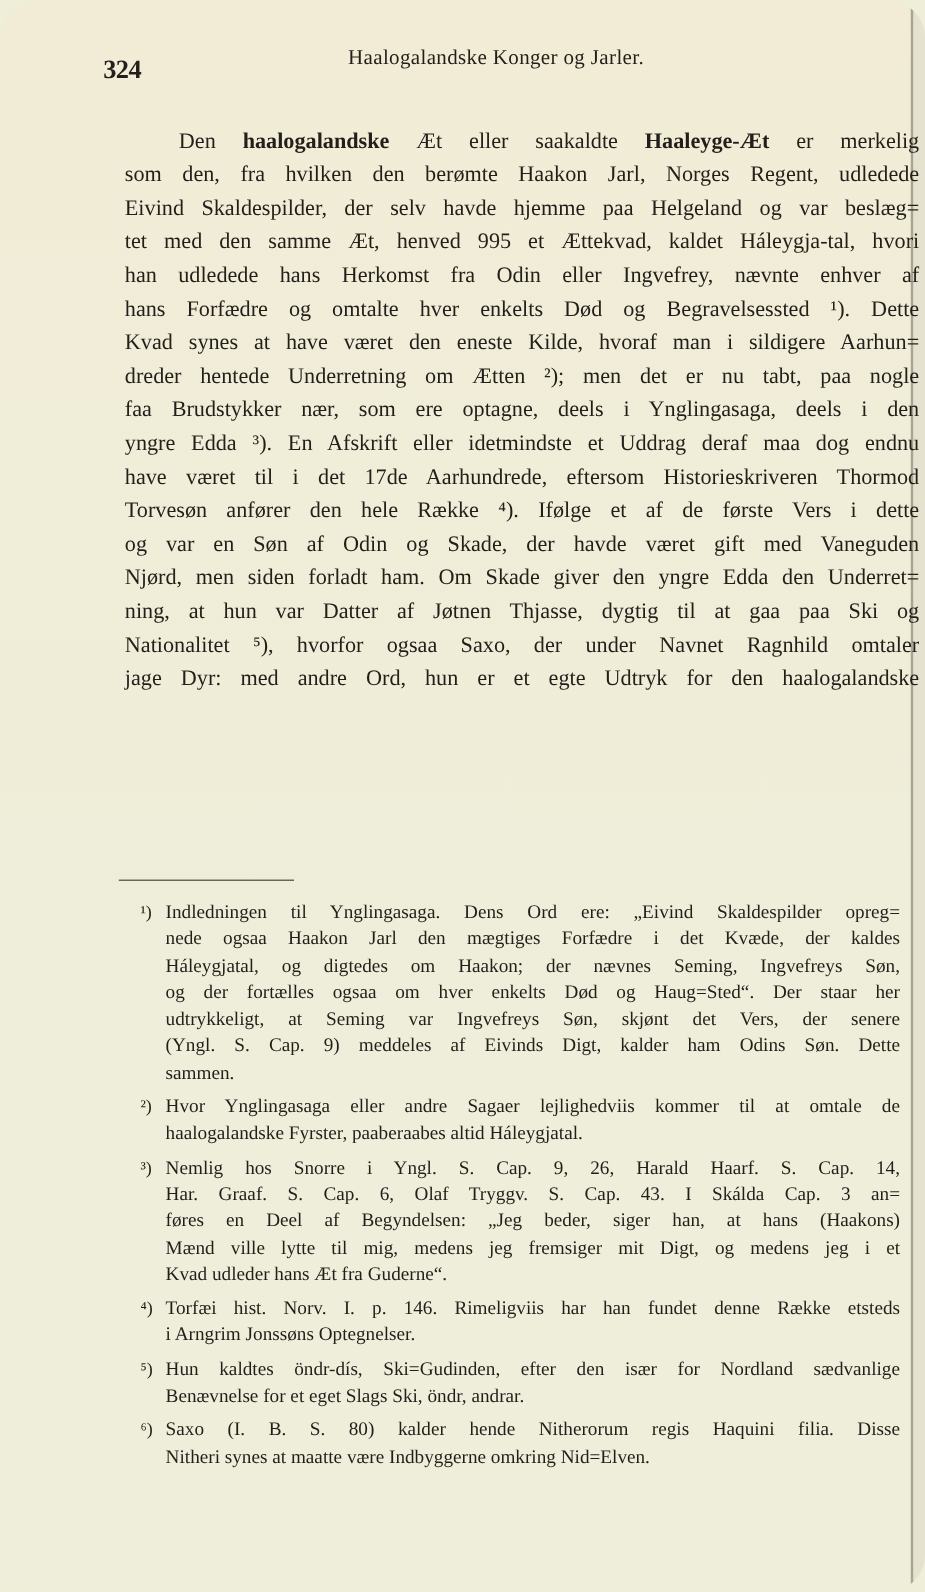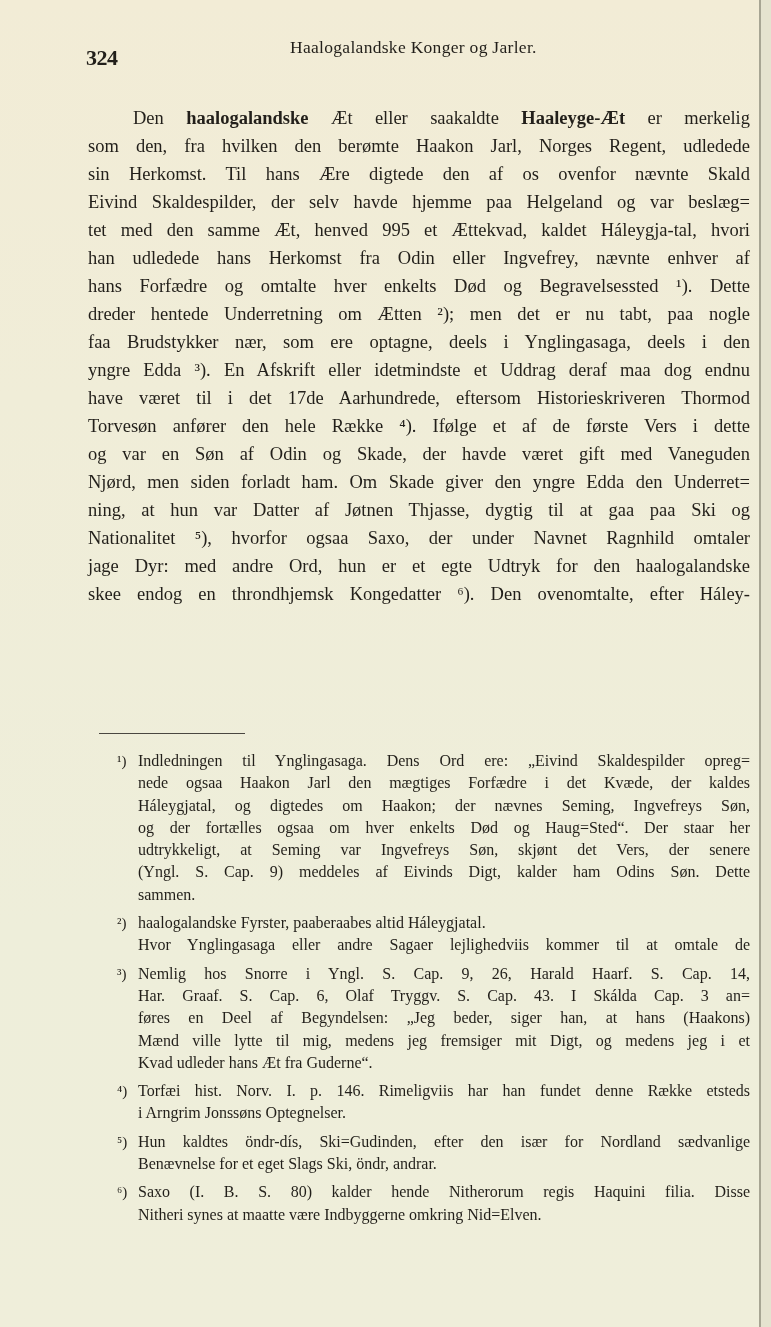--- a/index.html
+++ b/index.html
@@ -13,20 +13,21 @@
       background: #eeeed9;
     }
     .page {
       position: relative;
       width: 771px;
       height: 1327px;
       background: linear-gradient(180deg, #f2ecd6 0%, #f0edd8 30%, #eeeeda 70%, #efeeda 100%);
       color: #221f1a;
       font-family: "Liberation Serif", "DejaVu Serif", serif;
       overflow: hidden;
+      border-radius: 32px;
     }
     .page-edge {
       position: absolute;
       top: 0;
       left: 759px;
       width: 12px;
       height: 1327px;
       background: #e5e3cf;
       border-left: 2px solid #a7a593;
       box-sizing: border-box;
@@ -43,21 +44,21 @@
     .running-header {
       position: absolute;
       left: 290px;
       top: 37px;
       font-size: 17.5px;
       line-height: 20px;
       letter-spacing: 0.3px;
     }
     .body-text {
       position: absolute;
-      left: 88px;
+      left: 104px;
       top: 104px;
       width: 662px;
       font-size: 18.5px;
       line-height: 28px;
     }
     .ln {
       display: block;
       text-align: justify;
       text-align-last: justify;
       white-space: normal;
@@ -110,57 +111,56 @@
   <div class="page-edge"></div>
 
   <div class="page-number">324</div>
   <div class="running-header">Haalogalandske Konger og Jarler.</div>
 
   <div class="body-text">
     <div class="ln indent">
       <span>Den </span><span class="bold">haalogalandske</span><span> Æt eller saakaldte </span><span class="bold">Haaleyge-Æt</span><span> er merkelig</span>
     </div>
     <div class="ln">som den, fra hvilken den berømte Haakon Jarl, Norges Regent, udledede</div>
-    <div class="ln">sin Herkomst.  Til hans Ære digtede den af os ovenfor nævnte Skald</div>
     <div class="ln">Eivind Skaldespilder, der selv havde hjemme paa Helgeland og var beslæg=</div>
     <div class="ln">tet med den samme Æt, henved 995 et Ættekvad, kaldet Háleygja-tal, hvori</div>
     <div class="ln">han udledede hans Herkomst fra Odin eller Ingvefrey, nævnte enhver af</div>
     <div class="ln">hans Forfædre og omtalte hver enkelts Død og Begravelsessted ¹).  Dette</div>
+    <div class="ln">Kvad synes at have været den eneste Kilde, hvoraf man i sildigere Aarhun=</div>
     <div class="ln">dreder hentede Underretning om Ætten ²);  men det er nu tabt, paa nogle</div>
     <div class="ln">faa Brudstykker nær, som ere optagne, deels i Ynglingasaga, deels i den</div>
     <div class="ln">yngre Edda ³).  En Afskrift eller idetmindste et Uddrag deraf maa dog endnu</div>
     <div class="ln">have været til i det 17de Aarhundrede, eftersom Historieskriveren Thormod</div>
     <div class="ln">Torvesøn anfører den hele Række ⁴).  Ifølge et af de første Vers i dette</div>
     <div class="ln">og var en Søn af Odin og Skade, der havde været gift med Vaneguden</div>
     <div class="ln">Njørd, men siden forladt ham.  Om Skade giver den yngre Edda den Underret=</div>
     <div class="ln">ning, at hun var Datter af Jøtnen Thjasse, dygtig til at gaa paa Ski og</div>
     <div class="ln">Nationalitet ⁵), hvorfor ogsaa Saxo, der under Navnet Ragnhild omtaler</div>
     <div class="ln">jage Dyr: med andre Ord, hun er et egte Udtryk for den haalogalandske</div>
-    <div class="ln">skee endog en throndhjemsk Kongedatter ⁶).  Den ovenomtalte, efter Háley-</div>
   </div>
 
   <div class="fn-rule"></div>
 
   <div class="footnotes">
 
     <div class="fn">
       <span class="fn-mark">¹)</span>
       <div class="ln">Indledningen til Ynglingasaga.  Dens Ord ere: „Eivind Skaldespilder opreg=</div>
       <div class="ln">nede ogsaa Haakon Jarl den mægtiges Forfædre i det Kvæde, der kaldes</div>
       <div class="ln">Háleygjatal, og digtedes om Haakon; der nævnes Seming, Ingvefreys Søn,</div>
       <div class="ln">og der fortælles ogsaa om hver enkelts Død og Haug=Sted“.  Der staar her</div>
       <div class="ln">udtrykkeligt, at Seming var Ingvefreys Søn, skjønt det Vers, der senere</div>
       <div class="ln">(Yngl. S. Cap. 9) meddeles af Eivinds Digt, kalder ham Odins Søn.  Dette</div>
       <div class="ln last">sammen.</div>
     </div>
 
     <div class="fn">
       <span class="fn-mark">²)</span>
+      <div class="ln">Hvor Ynglingasaga eller andre Sagaer lejlighedviis kommer til at omtale de</div>
       <div class="ln last">haalogalandske Fyrster, paaberaabes altid Háleygjatal.</div>
-      <div class="ln">Hvor Ynglingasaga eller andre Sagaer lejlighedviis kommer til at omtale de</div>
     </div>
 
     <div class="fn">
       <span class="fn-mark">³)</span>
       <div class="ln">Nemlig hos Snorre i Yngl. S. Cap. 9, 26, Harald Haarf. S. Cap. 14,</div>
       <div class="ln">Har. Graaf. S. Cap. 6, Olaf Tryggv. S. Cap. 43.  I Skálda Cap. 3 an=</div>
       <div class="ln">føres en Deel af Begyndelsen: „Jeg beder, siger han, at hans (Haakons)</div>
       <div class="ln">Mænd ville lytte til mig, medens jeg fremsiger mit Digt, og medens jeg i et</div>
       <div class="ln last">Kvad udleder hans Æt fra Guderne“.</div>
     </div>

